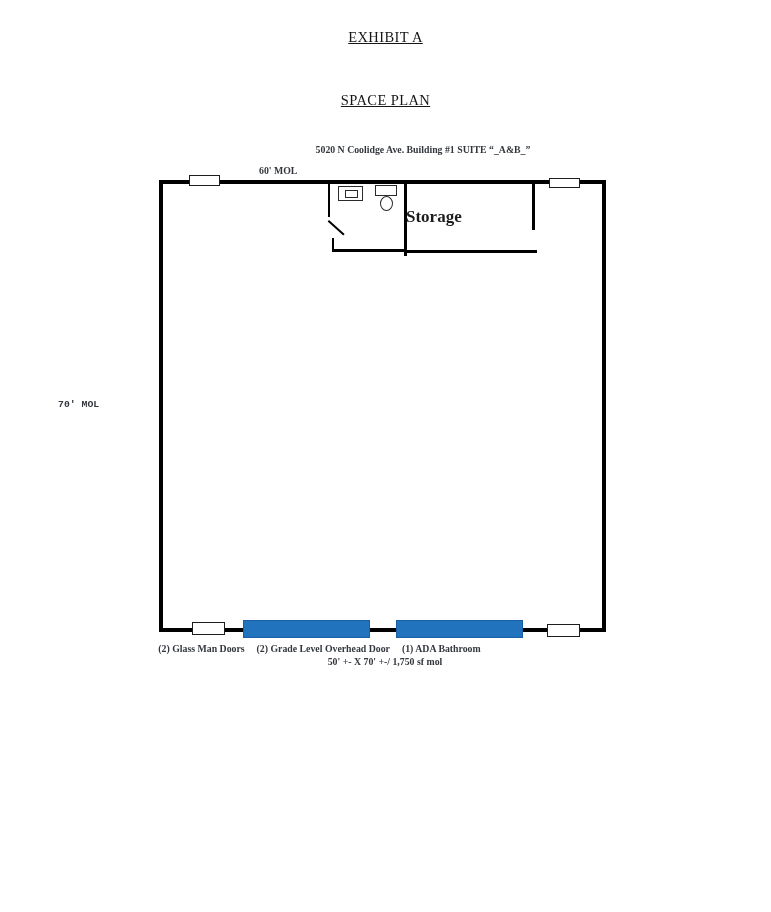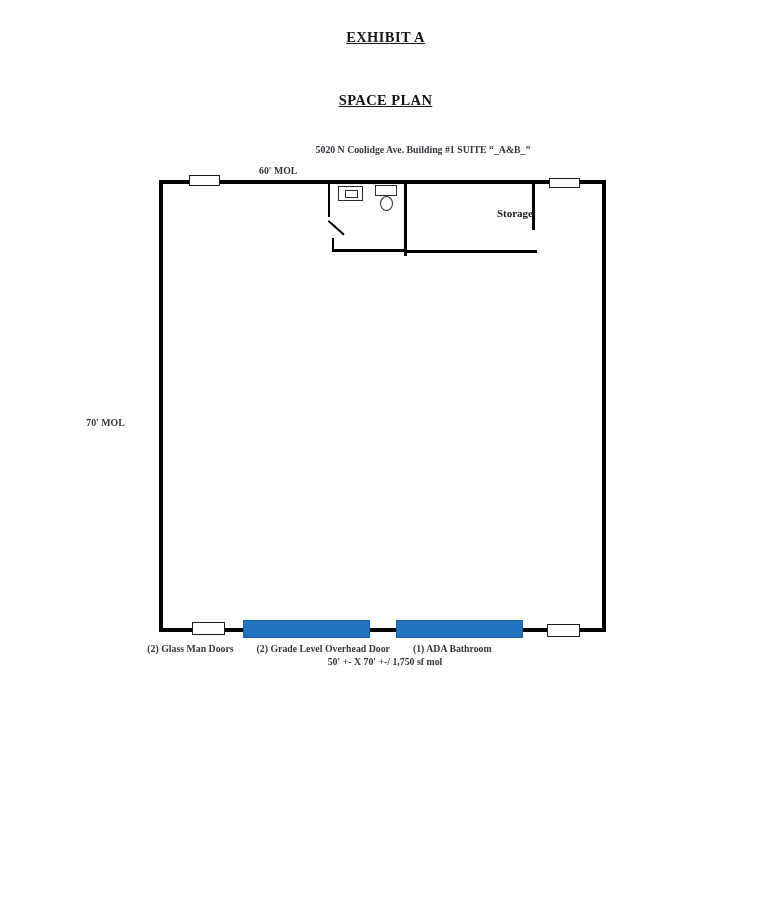--- a/index.html
+++ b/index.html
@@ -15,21 +15,21 @@
     font-family: "Liberation Serif", "DejaVu Serif", serif;
     color: #1c1c1c;
     overflow: hidden;
   }
   .abs { position: absolute; }
 
   .title {
     left: 0; width: 771px;
     text-align: center;
     font-size: 14.5px;
-    font-weight: bold;
+    font-weight: normal;
     letter-spacing: 0.4px;
     text-decoration: underline;
     color: #161616;
   }
   .address {
     left: 0; width: 750px;
     text-align: center;
     font-size: 9.8px;
     font-weight: bold;
     color: #33373d;
@@ -74,31 +74,31 @@
   .oval { border-radius: 50%; }
 
   .door-swing {
     width: 21px; height: 2px;
     background: #000000;
     transform: rotate(42deg);
     transform-origin: 0 0;
   }
 
   .room-label {
-    font-size: 11px;
+    font-size: 17px;
     font-weight: bold;
     color: #1c1c1c;
-    text-align: right;
+    text-align: left;
   }
 
   .legend-row {
     left: 0; width: 639px;
     display: flex;
     justify-content: center;
-    gap: 23px;
+    gap: 12px;
     font-size: 9.8px;
     font-weight: bold;
     color: #33373d;
   }
   .legend-dims {
     left: 0; width: 770px;
     text-align: center;
     font-size: 9.8px;
     font-weight: bold;
     color: #33373d;
@@ -109,21 +109,21 @@
 
 <div id="canvas">
 
   <div class="abs title" style="top:29px;">EXHIBIT A</div>
   <div class="abs title" style="top:60px;margin-top:32px;">SPACE PLAN</div>
 
   <div class="abs address" style="top:144px;padding-left:48px;">5020 N Coolidge Ave. Building #1 SUITE “_A&amp;B_”</div>
 
   <div class="abs dim-label" style="left:259px; top:165px;">60' MOL</div>
 
-  <div class="abs dim-label" style="left:58px; top:417px; width:95px; text-align:center;">70' MOL</div>
+  <div class="abs dim-label" style="left:58px; top:399px; width:95px; text-align:left;font-family:Liberation Mono, monospace;">70' MOL</div>
 
   <div class="abs plan-outline"></div>
 
   <div class="abs wall" style="left:328px; top:184px; width:2px; height:33px;"></div>
   <div class="abs door-swing" style="left:329px; top:220px;"></div>
   <div class="abs wall" style="left:332px; top:238px; width:2px; height:13px;"></div>
   <div class="abs wall" style="left:332px; top:249px; width:75px; height:3px;"></div>
   <div class="abs wall" style="left:404px; top:183px; width:3px; height:73px;"></div>
 
   <div class="abs fixture" style="left:338px; top:186px; width:25px; height:15px;"></div>

